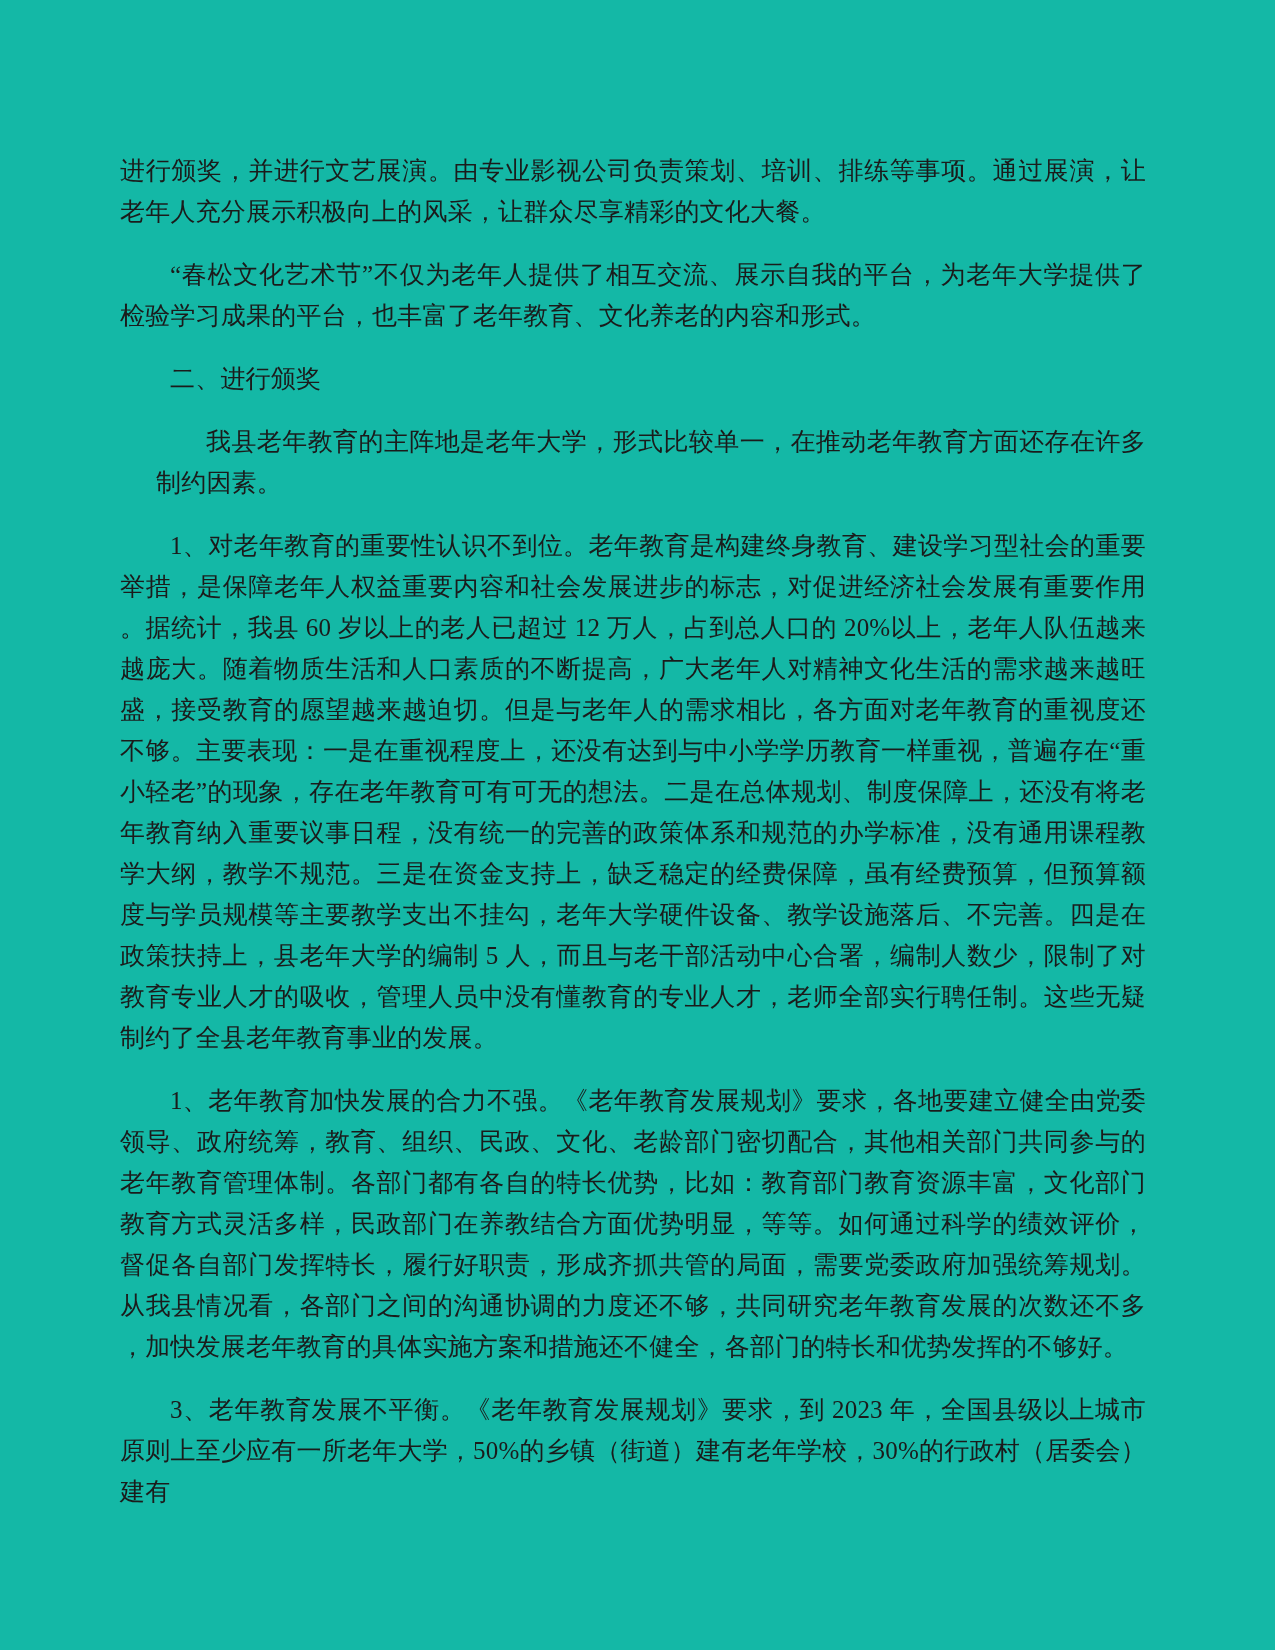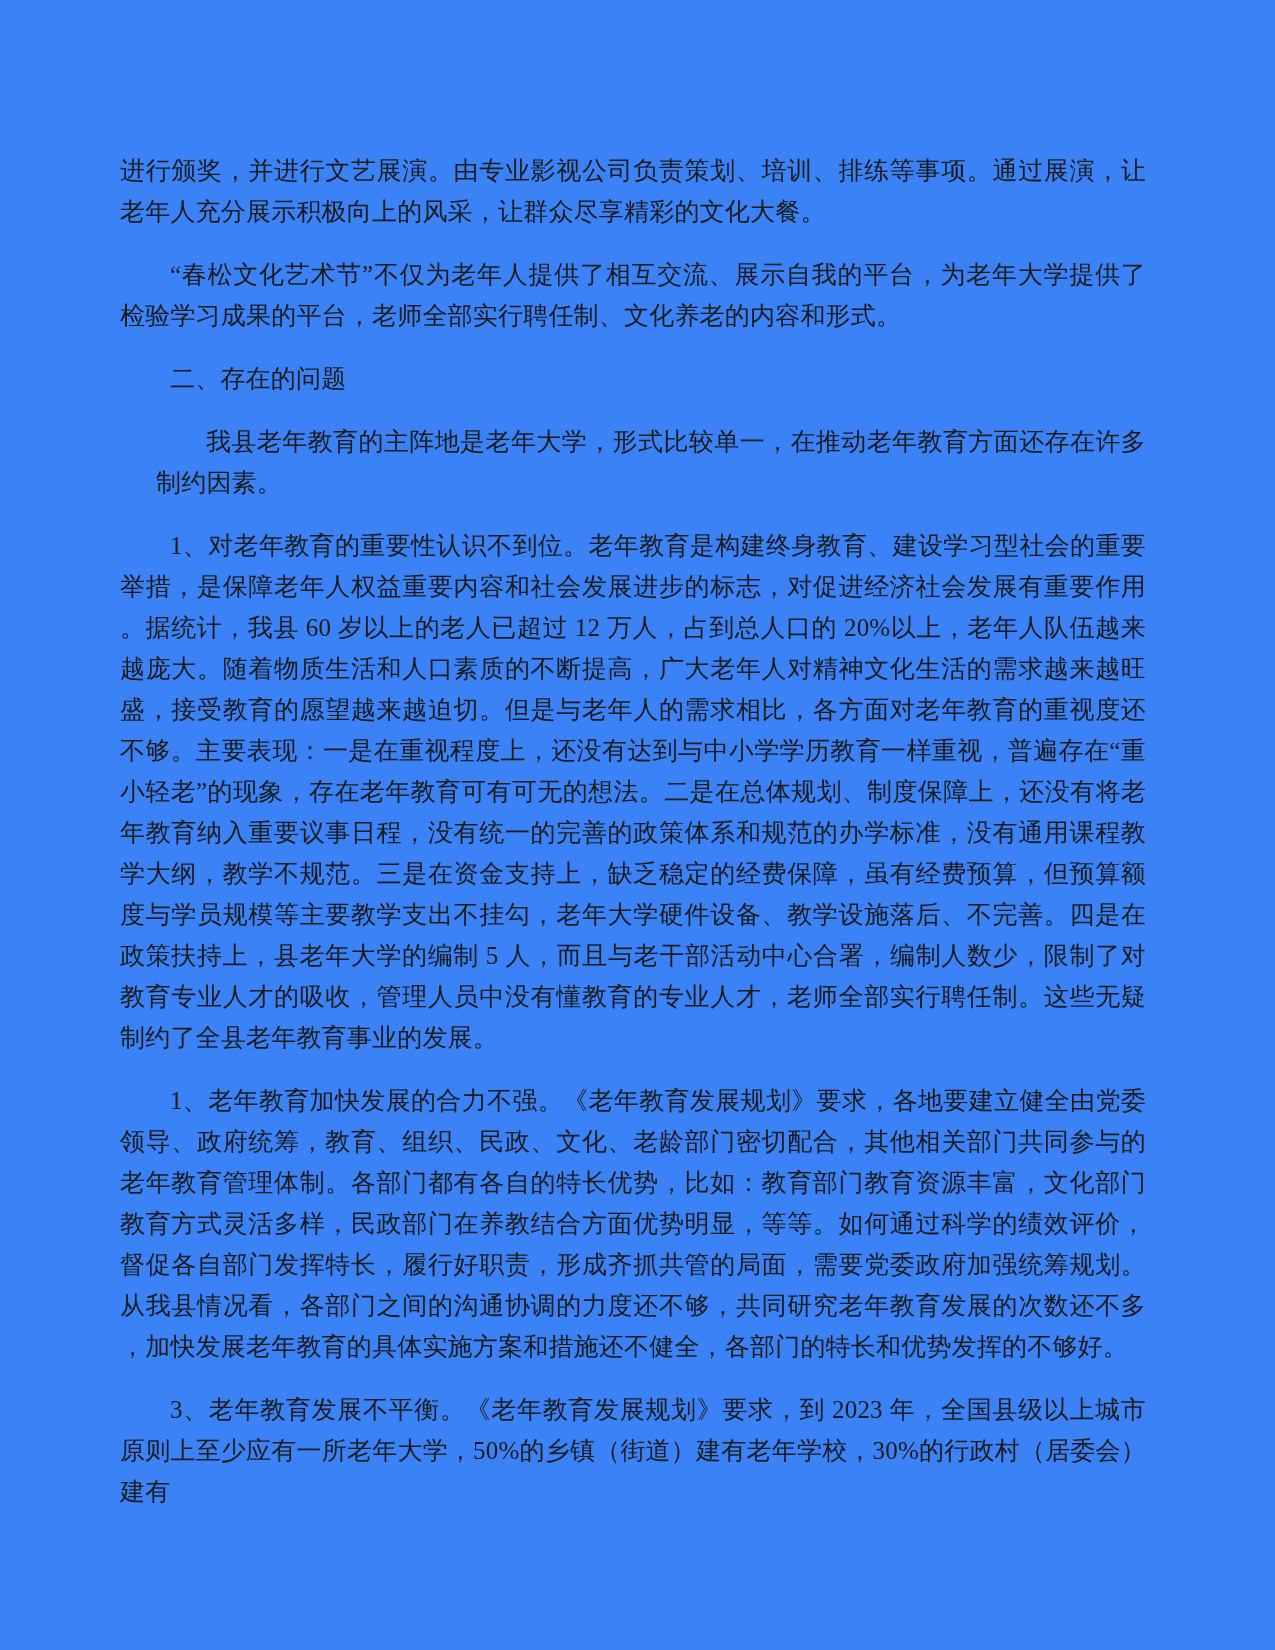--- a/index.html
+++ b/index.html
@@ -13,21 +13,21 @@
     overflow: hidden;
     background: #ffffff;
     font-family: "Liberation Serif", "DejaVu Serif", serif;
   }
   .page-sheet {
     position: absolute;
     left: 0;
     top: 0;
     width: 1275px;
     height: 1650px;
-    background: #3b82f6;
+    background: #14b8a6;
   }
   .text-column {
     position: absolute;
     left: 120px;
     top: 150px;
     width: 1026px;
   }
   .para {
     margin: 0 0 22px 0;
     font-size: 25px;
@@ -53,23 +53,23 @@
   }
 </style>
 </head>
 <body style="background: rgb(255, 255, 255);">
 
 <div class="page-sheet">
   <div class="text-column">
 
     <p class="para" style="color: rgb(27, 27, 27);">进行颁奖，并进行文艺展演。由专业影视公司负责策划、培训、排练等事项。通过展演，让老年人充分展示积极向上的风采，让群众尽享精彩的文化大餐。</p>
 
-    <p class="para indent" style="color: rgb(27, 27, 27);">“春松文化艺术节”不仅为老年人提供了相互交流、展示自我的平台，为老年大学提供了检验学习成果的平台，老师全部实行聘任制、文化养老的内容和形式。</p>
+    <p class="para indent" style="color: rgb(27, 27, 27);">“春松文化艺术节”不仅为老年人提供了相互交流、展示自我的平台，为老年大学提供了检验学习成果的平台，也丰富了老年教育、文化养老的内容和形式。</p>
 
-    <p class="para indent heading" style="color: rgb(27, 27, 27);">二、存在的问题</p>
+    <p class="para indent heading" style="color: rgb(27, 27, 27);">二、进行颁奖</p>
 
     <p class="para indent" style="color: rgb(27, 27, 27); margin-left: 36px;">我县老年教育的主阵地是老年大学，形式比较单一，在推动老年教育方面还存在许多制约因素。</p>
 
     <p class="para indent" style="color: rgb(27, 27, 27);">1、对老年教育的重要性认识不到位。老年教育是构建终身教育、建设学习型社会的重要举措，是保障老年人权益重要内容和社会发展进步的标志，对促进经济社会发展有重要作用。据统计，我县 60 岁以上的老人已超过 12 万人，占到总人口的 20%以上，老年人队伍越来越庞大。随着物质生活和人口素质的不断提高，广大老年人对精神文化生活的需求越来越旺盛，接受教育的愿望越来越迫切。但是与老年人的需求相比，各方面对老年教育的重视度还不够。主要表现：一是在重视程度上，还没有达到与中小学学历教育一样重视，普遍存在“重小轻老”的现象，存在老年教育可有可无的想法。二是在总体规划、制度保障上，还没有将老年教育纳入重要议事日程，没有统一的完善的政策体系和规范的办学标准，没有通用课程教学大纲，教学不规范。三是在资金支持上，缺乏稳定的经费保障，虽有经费预算，但预算额度与学员规模等主要教学支出不挂勾，老年大学硬件设备、教学设施落后、不完善。四是在政策扶持上，县老年大学的编制 5 人，而且与老干部活动中心合署，编制人数少，限制了对教育专业人才的吸收，管理人员中没有懂教育的专业人才，老师全部实行聘任制。这些无疑制约了全县老年教育事业的发展。</p>
 
     <p class="para indent" style="color: rgb(27, 27, 27);">1、老年教育加快发展的合力不强。《老年教育发展规划》要求，各地要建立健全由党委领导、政府统筹，教育、组织、民政、文化、老龄部门密切配合，其他相关部门共同参与的老年教育管理体制。各部门都有各自的特长优势，比如：教育部门教育资源丰富，文化部门教育方式灵活多样，民政部门在养教结合方面优势明显，等等。如何通过科学的绩效评价，督促各自部门发挥特长，履行好职责，形成齐抓共管的局面，需要党委政府加强统筹规划。从我县情况看，各部门之间的沟通协调的力度还不够，共同研究老年教育发展的次数还不多，加快发展老年教育的具体实施方案和措施还不健全，各部门的特长和优势发挥的不够好。</p>
 
     <p class="para indent" style="color: rgb(27, 27, 27);">3、老年教育发展不平衡。《老年教育发展规划》要求，到 2023 年，全国县级以上城市原则上至少应有一所老年大学，50%的乡镇（街道）建有老年学校，30%的行政村（居委会）建有</p>
 
   </div>

